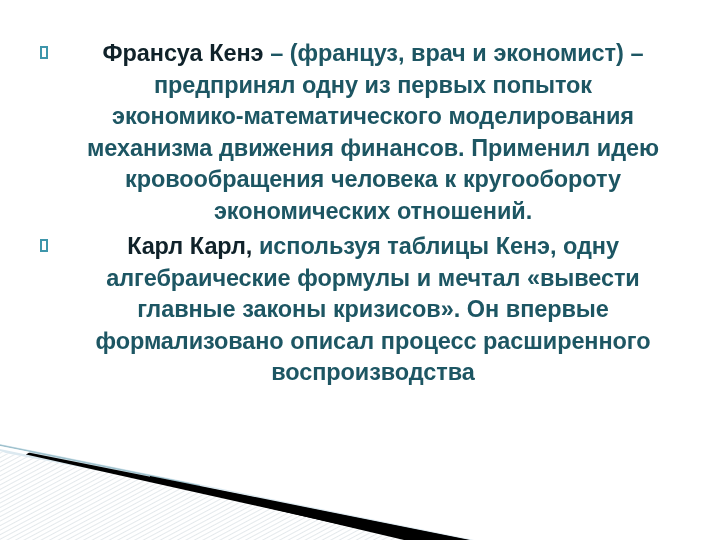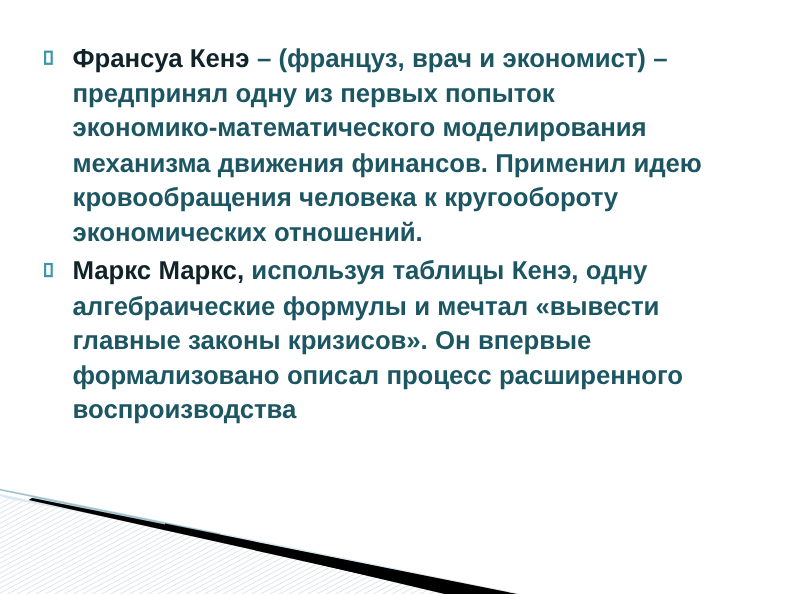--- a/index.html
+++ b/index.html
@@ -16,20 +16,21 @@
     position: relative;
   }
 
   #slide {
     position: absolute;
     inset: 0;
     width: 720px;
     height: 540px;
     background: #ffffff;
     overflow: hidden;
+    text-align: center;
   }
 
   
   #content-body {
     position: absolute;
     left: 40px;
     top: 38px;
     width: 640px;
   }
 
@@ -101,21 +102,21 @@
       <span class="bullet-marker">
         <span class="glyph-box"></span>
       </span>
       <span class="bullet-text"><span class="lead">Франсуа Кенэ</span><span> – (француз, врач и экономист) –предпринял одну из первых попыток экономико‑математического моделирования механизма движения финансов. Применил идею кровообращения человека к кругообороту экономических отношений.</span></span>
     </div>
 
     <div class="bullet-item">
       <span class="bullet-marker">
         <span class="glyph-box"></span>
       </span>
-      <span class="bullet-text"><span class="lead">Маркс Маркс,</span><span> используя таблицы Кенэ, одну алгебраические формулы и мечтал «вывести главные законы кризисов». Он впервые формализовано описал процесс расширенного воспроизводства</span></span>
+      <span class="bullet-text"><span class="lead">Карл Карл,</span><span> используя таблицы Кенэ, одну алгебраические формулы и мечтал «вывести главные законы кризисов». Он впервые формализовано описал процесс расширенного воспроизводства</span></span>
     </div>
 
   </div>
 
   <div id="decor">
     <svg viewBox="0 0 720 110" preserveAspectRatio="none" xmlns="http://www.w3.org/2000/svg">
       <defs>
         <pattern id="hatchPattern" width="4" height="4" patternUnits="userSpaceOnUse" patternTransform="rotate(62)">
           <line x1="0" y1="0" x2="0" y2="4" stroke="#d5dde2" stroke-width="1.3"></line>
         </pattern>

